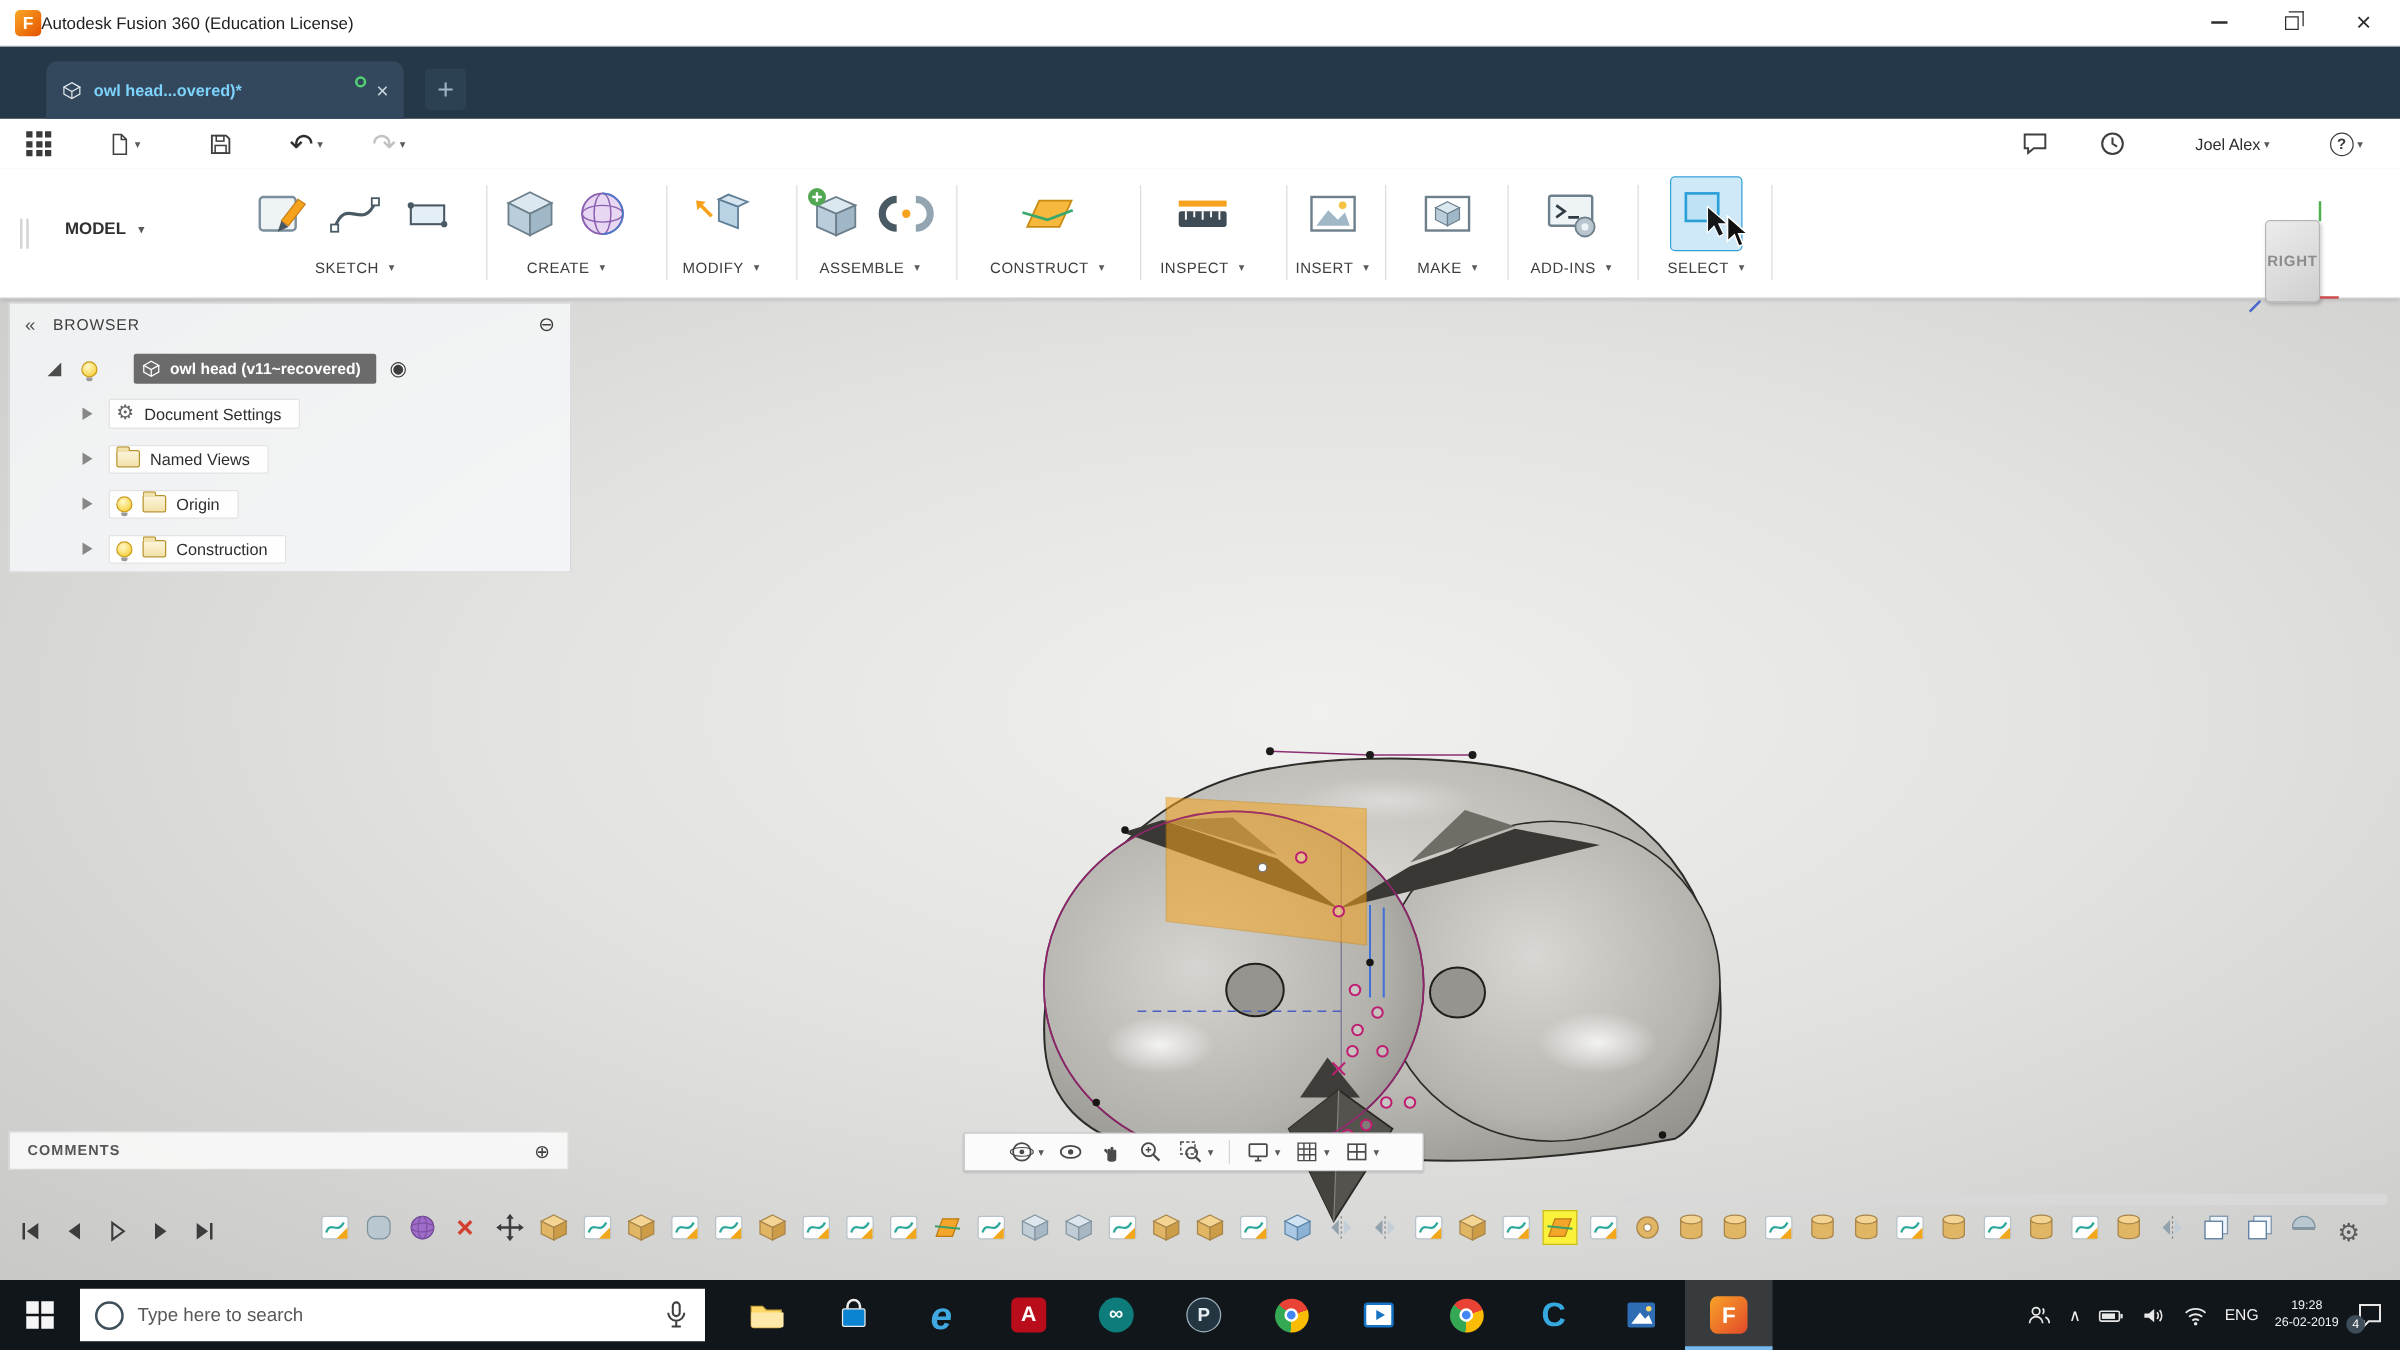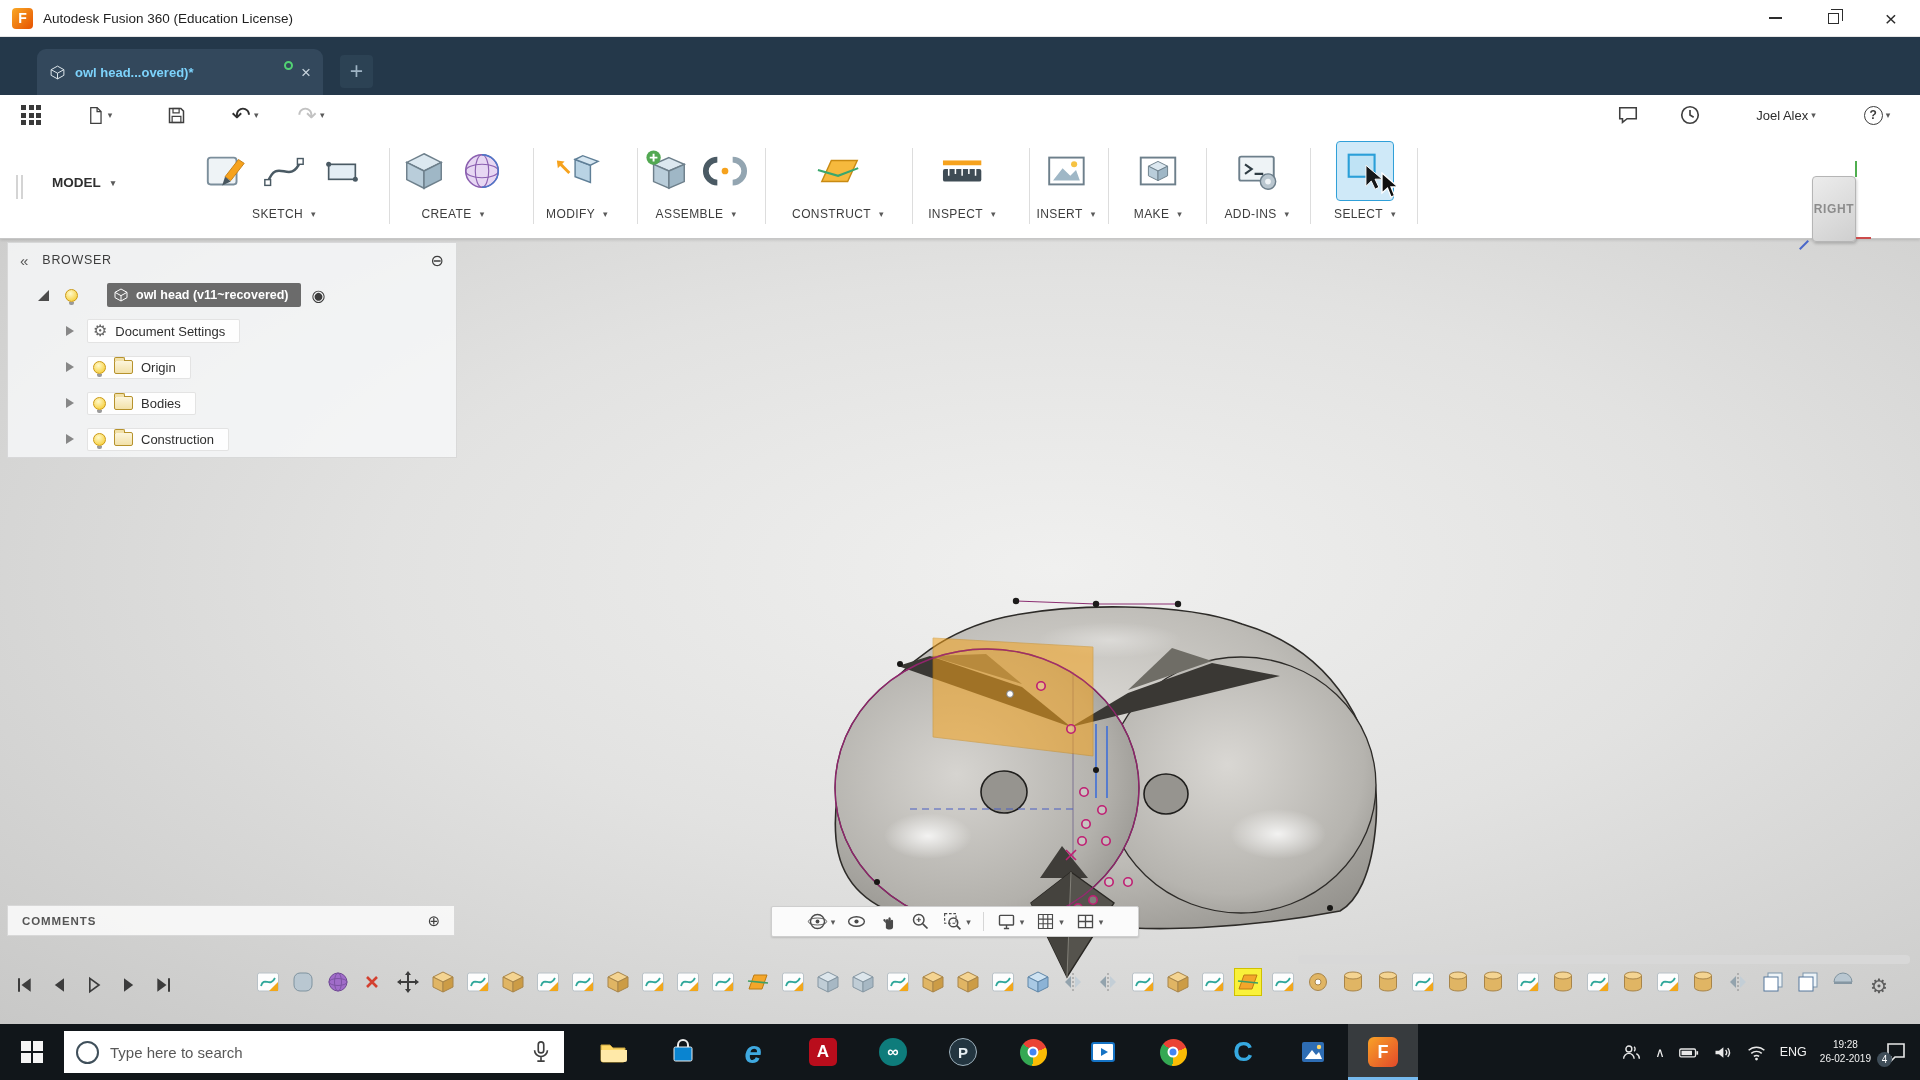--- a/index.html
+++ b/index.html
@@ -2,21 +2,21 @@
 <html><head>
 <meta charset="utf-8">
 <style>
 *{margin:0;padding:0;box-sizing:border-box}
 html,body{width:1920px;height:1080px}
 body{position:relative;overflow:hidden;font-family:"Liberation Sans",sans-serif;background:#e8e8e8}
 
 
 .titlebar{position:absolute;left:0;top:0;width:1920px;height:37px;background:#fff;border-bottom:1px solid #e6e6e6;display:flex;align-items:center;z-index:30}
 .fusion-logo{width:21px;height:21px;margin-left:12px;border-radius:4px;background:linear-gradient(135deg,#f9a825,#e65100);color:#fff;font-weight:bold;font-size:14px;display:flex;align-items:center;justify-content:center}
-.tb-title{margin-left:10px;font-size:13.5px;color:#1f1f1f}
+.tb-title{font-size:13.5px;color:#1f1f1f}
 .winbtns{margin-left:auto;display:flex;height:100%}
 .winbtn{width:58px;height:100%;display:flex;align-items:center;justify-content:center;color:#2d2d2d}
 .min-glyph{width:13px;height:2px;background:#2d2d2d;display:block}
 .restore-glyph{position:relative;width:11px;height:11px;border:1.5px solid #2d2d2d;background:#fff}
 .restore-glyph::before{content:"";position:absolute;left:2px;top:-5px;width:11px;height:11px;border:1.5px solid #2d2d2d;border-bottom:none;border-left:none}
 .close-glyph{font-size:21px;line-height:1;color:#2d2d2d}
 
 
 .tabbar{position:absolute;left:0;top:37px;width:1920px;height:58px;background:#24384a;z-index:29}
 .doc-tab{position:absolute;left:37px;bottom:0;width:286px;height:46px;background:#33485c;border-radius:9px 9px 0 0;display:flex;align-items:center;padding:0 12px;color:#fff}
@@ -541,31 +541,30 @@
   <div class="brow">
     <span class="exp"></span>
     <span class="pill">
         <span class="gear-ic">⚙</span>
         <span>Document Settings</span>
       </span>
   </div>
   <div class="brow">
     <span class="exp"></span>
     <span class="pill">
-        <span class="bulb"></span>
         <span class="folder"></span>
-        <span>Origin</span>
+        <span>Named Views</span>
       </span>
   </div>
   <div class="brow">
     <span class="exp"></span>
     <span class="pill">
         <span class="bulb"></span>
         <span class="folder"></span>
-        <span>Bodies</span>
+        <span>Origin</span>
       </span>
   </div>
   <div class="brow">
     <span class="exp"></span>
     <span class="pill">
         <span class="bulb"></span>
         <span class="folder"></span>
         <span>Construction</span>
       </span>
   </div>

